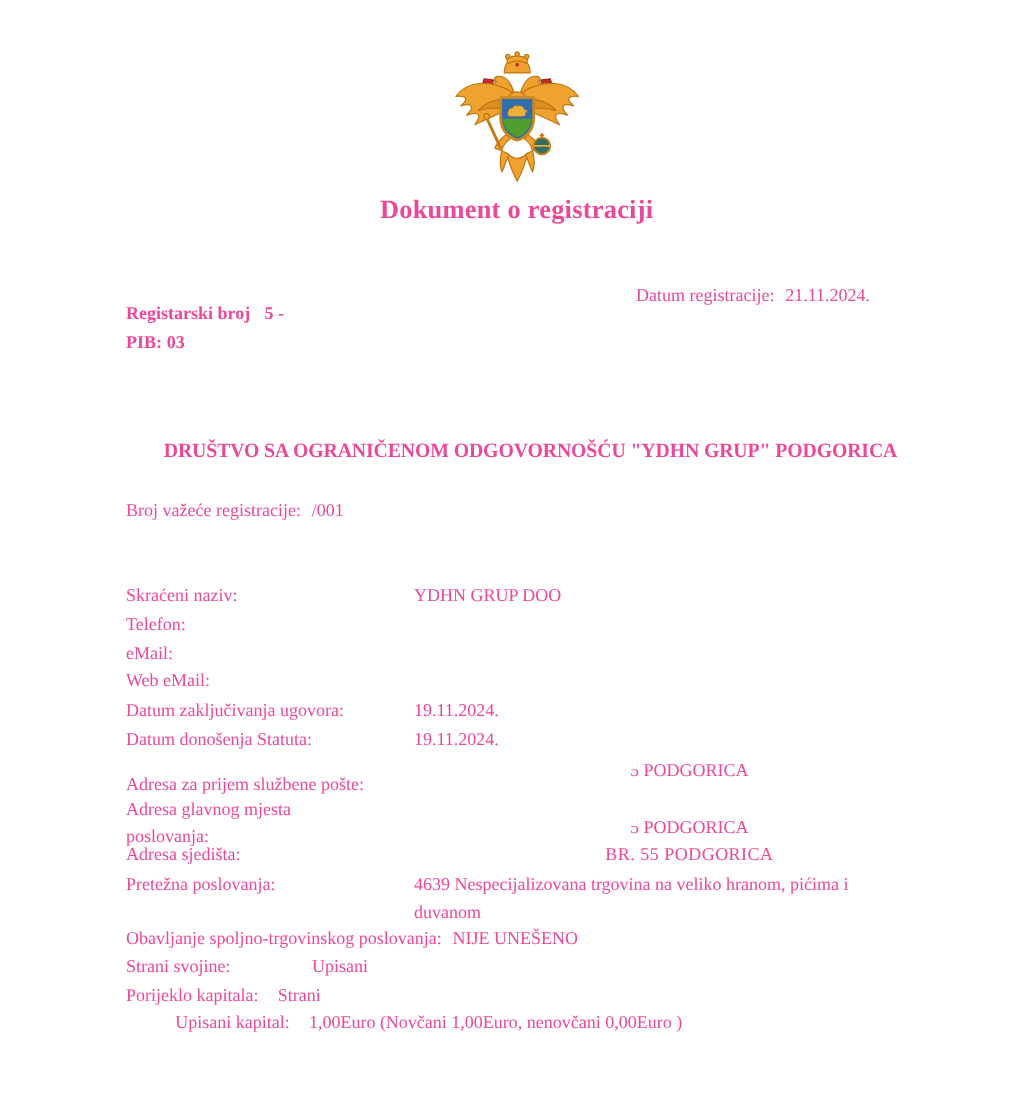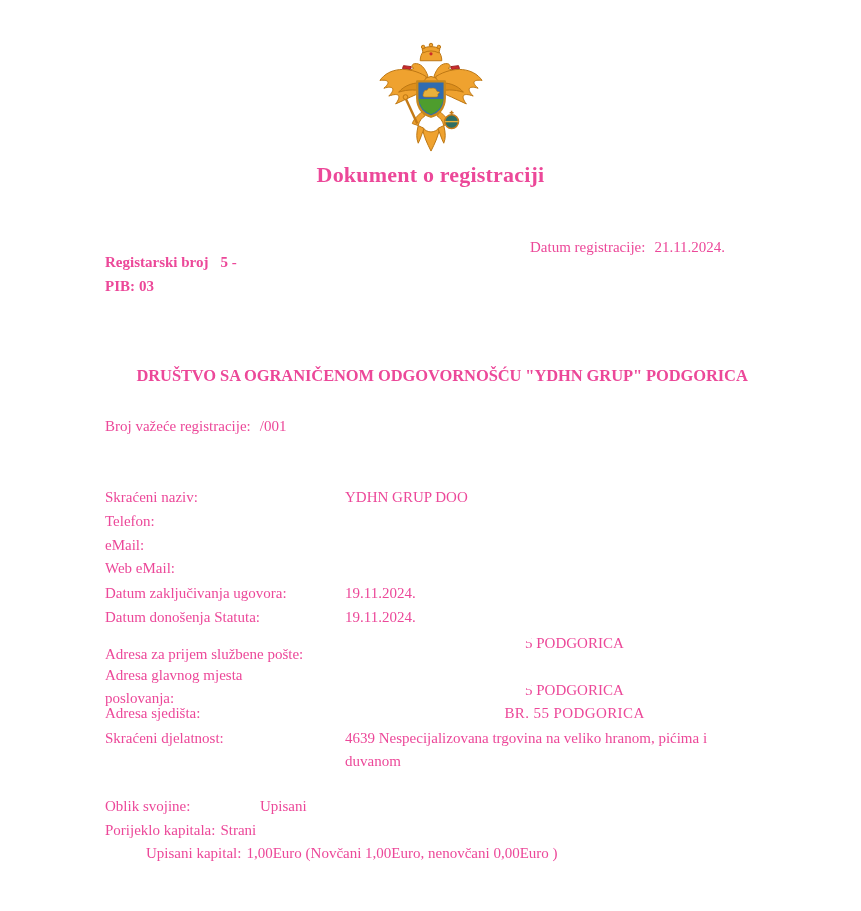--- a/index.html
+++ b/index.html
@@ -13,21 +13,21 @@
   .center{left:0;right:0;text-align:center;}
   .doc-title{font-size:22px;font-weight:700;line-height:28px;letter-spacing:.2px;}
   .company-title{font-size:17px;font-weight:700;letter-spacing:-0.1px;display:inline-block;transform:scaleX(.97);transform-origin:center;}
   .frow .lbl{position:absolute;left:105px;width:240px;white-space:pre-line;}
   .frow .val{position:absolute;left:345px;width:430px;white-space:pre-line;}
   .pad-redact{padding-left:180px;}
   .ls{letter-spacing:.4px;}
   .gap8{margin-left:9px;}
   .gap12{margin-left:12px;}
   .gap14{margin-left:4px;}
-  .gap5{margin-left:5px;}
+  .gap5{margin-left:16px;}
   .lblw155{display:inline-block;width:155px;}
   .whitebox{position:absolute;background:#ffffff;}
 </style>
 </head>
 <body>
 
 <div class="page">
 
   <svg class="abs" style="left:377px;top:40px;" width="108" height="122" viewBox="0 0 110 122" aria-hidden="true">
     <g stroke="#BC7613" stroke-width="1" fill="#EFA22F" stroke-linejoin="round">
@@ -126,31 +126,34 @@
   </div>
   <div class="frow">
     <span class="lbl" style="top:643px">Adresa za prijem službene pošte:</span>
     <span class="val pad-redact" style="top:679px">5 PODGORICA</span>
   </div>
   <div class="frow">
     <span class="lbl" style="top:702px">Adresa sjedišta:</span>
     <span class="val ls" style="top:702px">UL. HERCEGOVAČKA BR. 55 PODGORICA</span>
   </div>
   <div class="frow">
-    <span class="lbl" style="top:727px">Skraćeni djelatnost:</span>
+    <span class="lbl" style="top:727px">Pretežna poslovanja:</span>
     <span class="val" style="top:727px">4639 Nespecijalizovana trgovina na veliko hranom, pićima i
 duvanom</span>
   </div>
 
   <div class="whitebox" style="left:524px;top:635px;width:7px;height:6px;"></div>
   <div class="whitebox" style="left:524px;top:682px;width:7px;height:6px;"></div>
   <div class="whitebox" style="left:344px;top:701px;width:160px;height:17px;"></div>
 
+  <div class="abs" style="left:105px;top:772px;">
+    <span>Obavljanje spoljno-trgovinskog poslovanja:</span><span class="gap8">NIJE UNEŠENO</span>
+  </div>
   <div class="abs" style="left:105px;top:795px;">
-    <span class="lblw155">Oblik svojine:</span><span>Upisani</span>
+    <span class="lblw155">Strani svojine:</span><span>Upisani</span>
   </div>
   <div class="abs" style="left:105px;top:819px;">
     <span>Porijeklo kapitala:</span><span class="gap5">Strani</span>
   </div>
   <div class="abs" style="left:146px;top:842px;">
     <span>Upisani kapital:</span><span class="gap5">1,00Euro (Novčani 1,00Euro, nenovčani 0,00Euro )</span>
   </div>
 
 </div>
 

